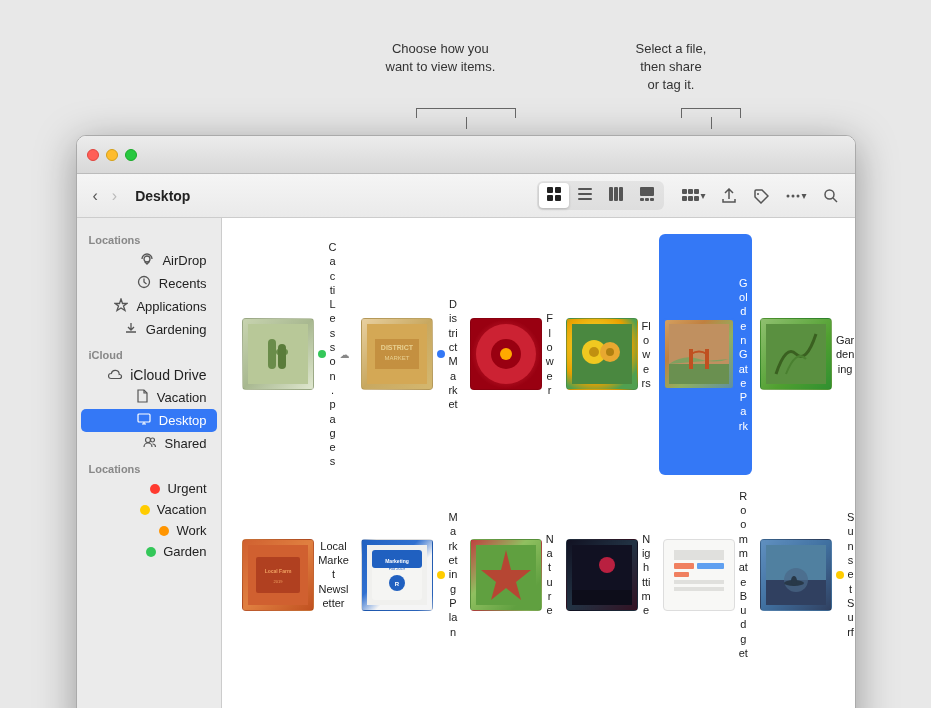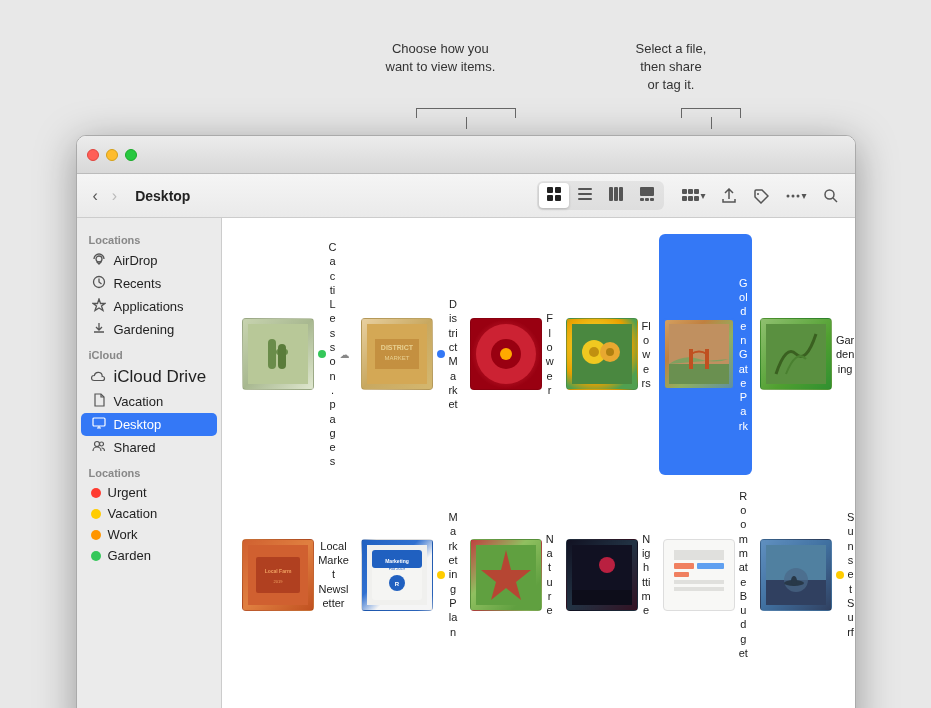--- a/index.html
+++ b/index.html
@@ -132,20 +132,21 @@
     .sidebar-item {
       display: flex;
       align-items: center;
       padding: 3px 10px;
       gap: 7px;
       cursor: pointer;
       border-radius: 5px;
       margin: 0 4px;
       font-size: 13px;
       color: #222;
+      justify-content: flex-end;
     }
     .sidebar-item.active {
       background: #3478f6;
       color: #fff;
     }
     .sidebar-item.active .sidebar-icon { color: #fff; }
     .sidebar-icon {
       font-size: 14px;
       color: #555;
       width: 16px;
@@ -417,21 +418,21 @@
         <span style="font-size:13px;">Gardening</span>
       </div>
 
       <div class="sidebar-section-label">iCloud</div>
       <div class="sidebar-item">
         <span class="sidebar-icon">
           <svg width="15" height="11" viewBox="0 0 15 11" fill="none" stroke="#555" stroke-width="1.2">
             <path d="M11.5 9.5H3a2.5 2.5 0 010-5c.1 0 .2 0 .3.01A4 4 0 0111.2 5.5a2.5 2.5 0 01.3 0 2 2 0 010 4z"></path>
           </svg>
         </span>
-        <span style="font-size:17px;">iCloud Drive</span>
+        <span style="font-size:14px;">iCloud Drive</span>
       </div>
       <div class="sidebar-item">
         <span class="sidebar-icon">
           <svg width="12" height="14" viewBox="0 0 12 14" fill="none" stroke="#555" stroke-width="1.2">
             <path d="M2 1h6l3 3v9H2V1z"></path>
             <path d="M8 1v3h3"></path>
           </svg>
         </span>
         <span style="font-size:13px;">Vacation</span>
       </div>

